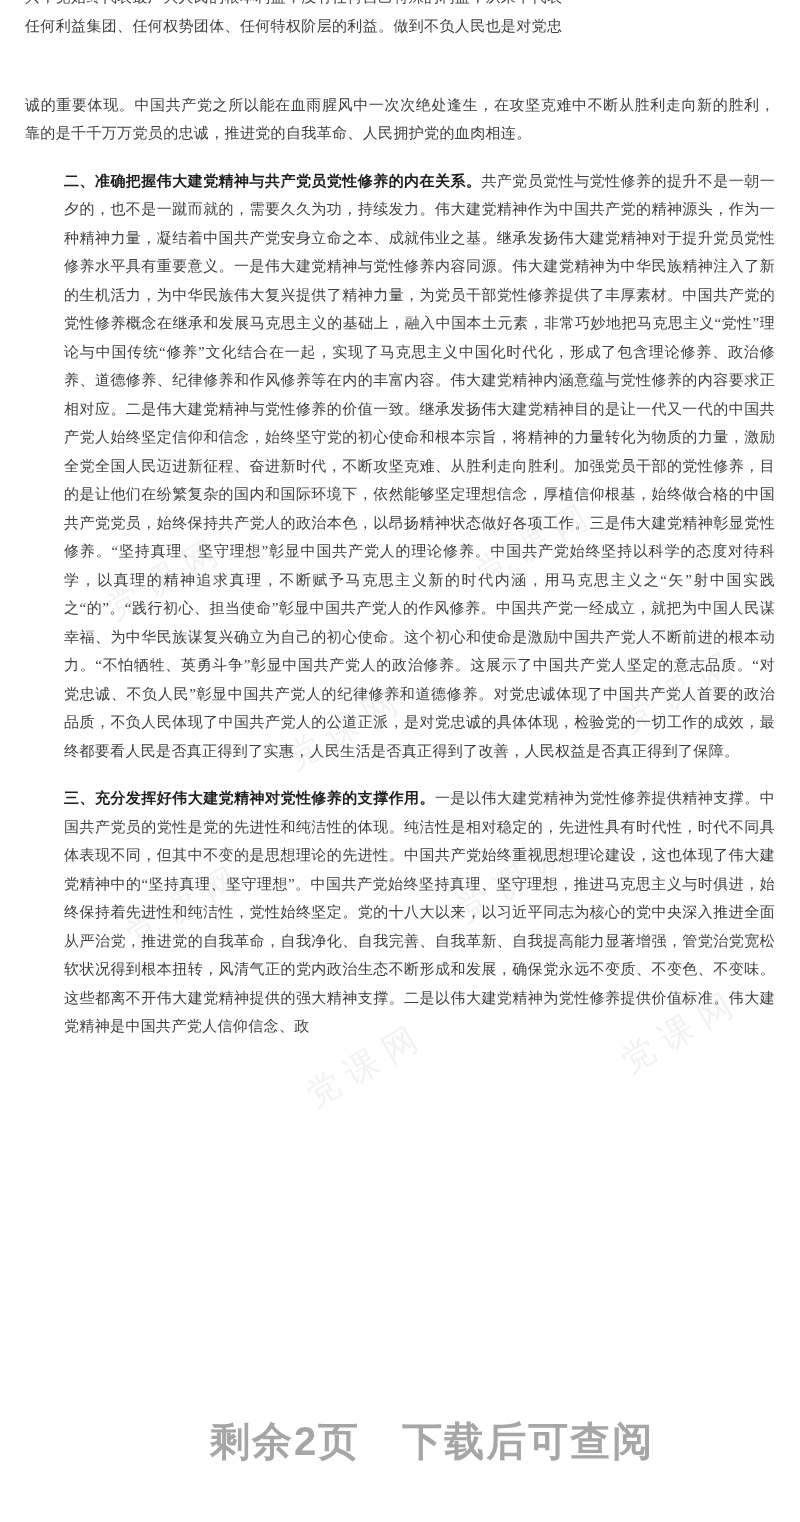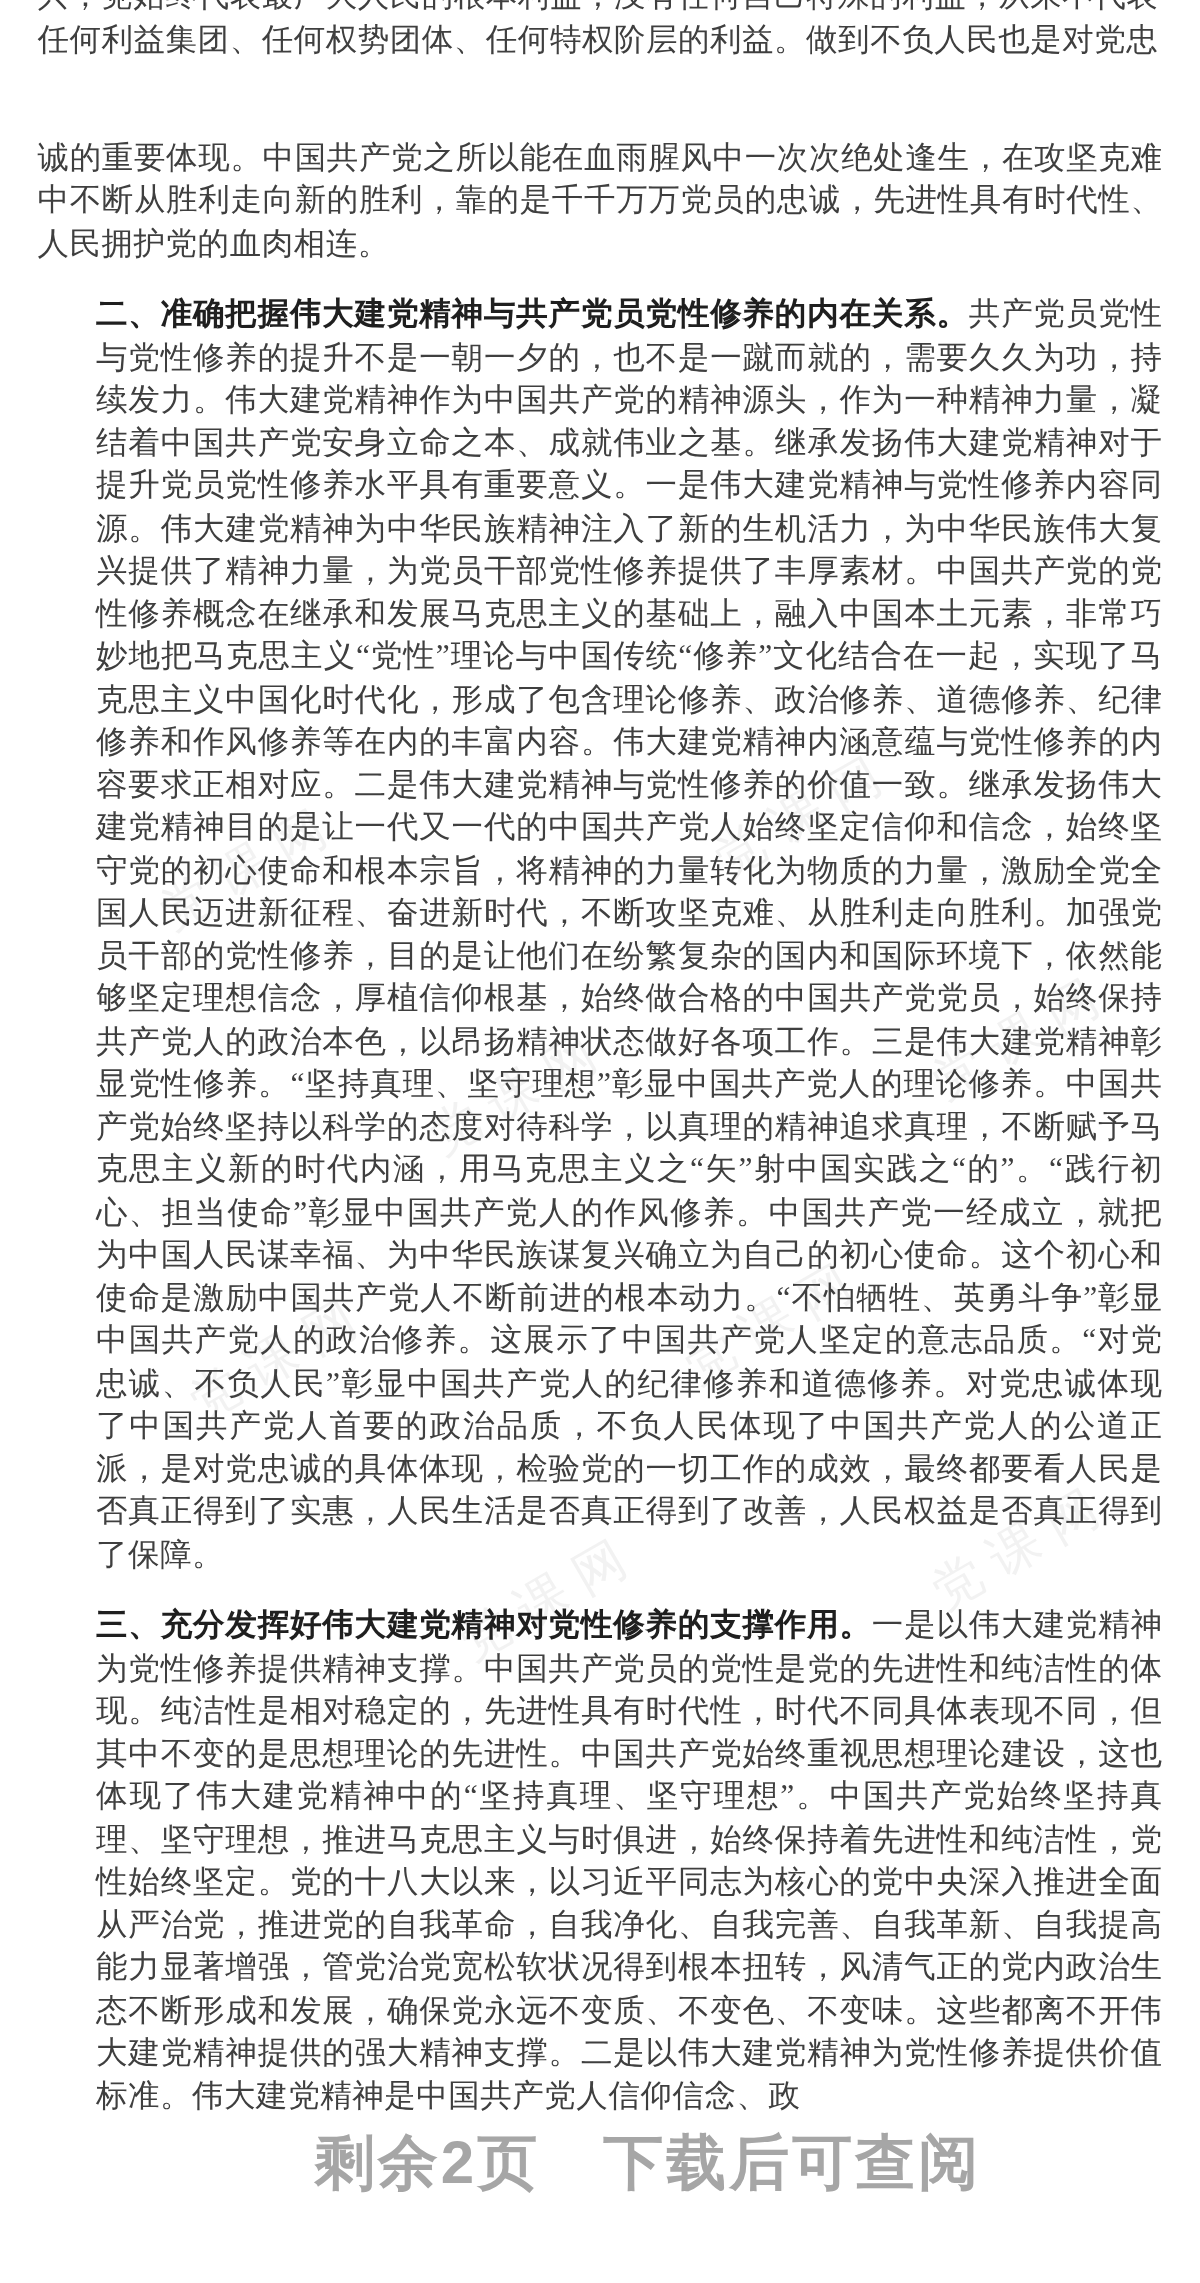--- a/index.html
+++ b/index.html
@@ -46,21 +46,21 @@
   .wm.p7 { left: 300px; top: 1042px; }
   .wm.p8 { left: 615px; top: 1008px; }
   
   .doc {
     position: absolute;
     left: 25px;
     width: 750px;
     top: 0;
     z-index: 2;
     color: #3f3f3f;
-    font-size: 21px;
+    font-size: 15px;
     line-height: 28.5px;
     letter-spacing: 0.35px;
     text-align: justify;
     text-justify: inter-character;
   }
   .clipped {
     height: 12px;
     overflow: hidden;
   }
   .clipped span {
@@ -125,21 +125,21 @@
   </div>
 
   <div class="doc">
 
     <div class="clipped">
       <span>兴，党始终代表最广大人民的根本利益，没有任何自己特殊的利益，从来不代表</span>
     </div>
 
     <p class="single-line">任何利益集团、任何权势团体、任何特权阶层的利益。做到不负人民也是对党忠</p>
 
-    <p class="para para-first">诚的重要体现。中国共产党之所以能在血雨腥风中一次次绝处逢生，在攻坚克难中不断从胜利走向新的胜利，靠的是千千万万党员的忠诚，先进性具有时代性、人民拥护党的血肉相连。</p>
+    <p class="para para-first">诚的重要体现。中国共产党之所以能在血雨腥风中一次次绝处逢生，在攻坚克难中不断从胜利走向新的胜利，靠的是千千万万党员的忠诚，推进党的自我革命、人民拥护党的血肉相连。</p>
 
     <p class="para"><span class="heading">二、准确把握伟大建党精神与共产党员党性修养的内在关系。</span><span>共产党员党性与党性修养的提升不是一朝一夕的，也不是一蹴而就的，需要久久为功，持续发力。伟大建党精神作为中国共产党的精神源头，作为一种精神力量，凝结着中国共产党安身立命之本、成就伟业之基。继承发扬伟大建党精神对于提升党员党性修养水平具有重要意义。一是伟大建党精神与党性修养内容同源。伟大建党精神为中华民族精神注入了新的生机活力，为中华民族伟大复兴提供了精神力量，为党员干部党性修养提供了丰厚素材。中国共产党的党性修养概念在继承和发展马克思主义的基础上，融入中国本土元素，非常巧妙地把马克思主义“党性”理论与中国传统“修养”文化结合在一起，实现了马克思主义中国化时代化，形成了包含理论修养、政治修养、道德修养、纪律修养和作风修养等在内的丰富内容。伟大建党精神内涵意蕴与党性修养的内容要求正相对应。二是伟大建党精神与党性修养的价值一致。继承发扬伟大建党精神目的是让一代又一代的中国共产党人始终坚定信仰和信念，始终坚守党的初心使命和根本宗旨，将精神的力量转化为物质的力量，激励全党全国人民迈进新征程、奋进新时代，不断攻坚克难、从胜利走向胜利。加强党员干部的党性修养，目的是让他们在纷繁复杂的国内和国际环境下，依然能够坚定理想信念，厚植信仰根基，始终做合格的中国共产党党员，始终保持共产党人的政治本色，以昂扬精神状态做好各项工作。三是伟大建党精神彰显党性修养。“坚持真理、坚守理想”彰显中国共产党人的理论修养。中国共产党始终坚持以科学的态度对待科学，以真理的精神追求真理，不断赋予马克思主义新的时代内涵，用马克思主义之“矢”射中国实践之“的”。“践行初心、担当使命”彰显中国共产党人的作风修养。中国共产党一经成立，就把为中国人民谋幸福、为中华民族谋复兴确立为自己的初心使命。这个初心和使命是激励中国共产党人不断前进的根本动力。“不怕牺牲、英勇斗争”彰显中国共产党人的政治修养。这展示了中国共产党人坚定的意志品质。“对党忠诚、不负人民”彰显中国共产党人的纪律修养和道德修养。对党忠诚体现了中国共产党人首要的政治品质，不负人民体现了中国共产党人的公道正派，是对党忠诚的具体体现，检验党的一切工作的成效，最终都要看人民是否真正得到了实惠，人民生活是否真正得到了改善，人民权益是否真正得到了保障。</span></p>
 
     <p class="para"><span class="heading">三、充分发挥好伟大建党精神对党性修养的支撑作用。</span><span>一是以伟大建党精神为党性修养提供精神支撑。中国共产党员的党性是党的先进性和纯洁性的体现。纯洁性是相对稳定的，先进性具有时代性，时代不同具体表现不同，但其中不变的是思想理论的先进性。中国共产党始终重视思想理论建设，这也体现了伟大建党精神中的“坚持真理、坚守理想”。中国共产党始终坚持真理、坚守理想，推进马克思主义与时俱进，始终保持着先进性和纯洁性，党性始终坚定。党的十八大以来，以习近平同志为核心的党中央深入推进全面从严治党，推进党的自我革命，自我净化、自我完善、自我革新、自我提高能力显著增强，管党治党宽松软状况得到根本扭转，风清气正的党内政治生态不断形成和发展，确保党永远不变质、不变色、不变味。这些都离不开伟大建党精神提供的强大精神支撑。二是以伟大建党精神为党性修养提供价值标准。伟大建党精神是中国共产党人信仰信念、政</span></p>
 
   </div>
 
   <div class="footer-notice">
     <span>剩余2页</span><span class="gap"></span><span>下载后可查阅</span>
   </div>

